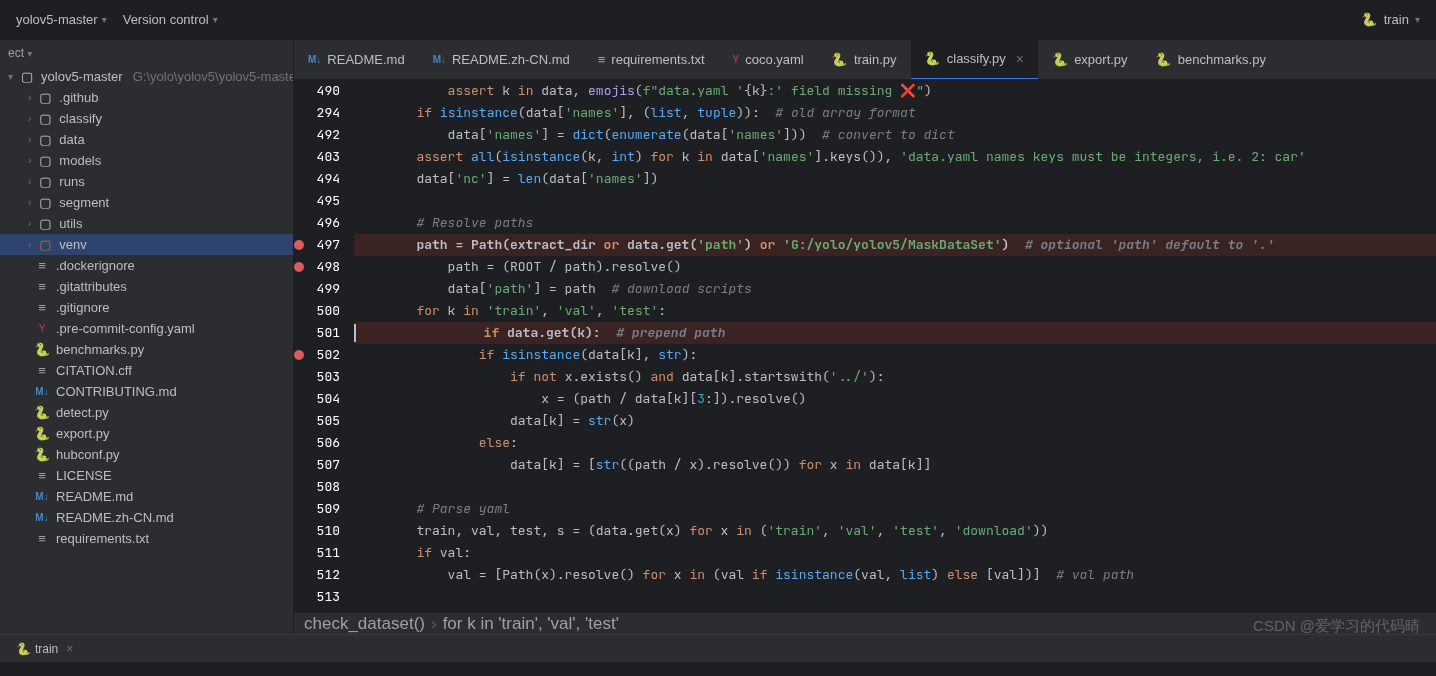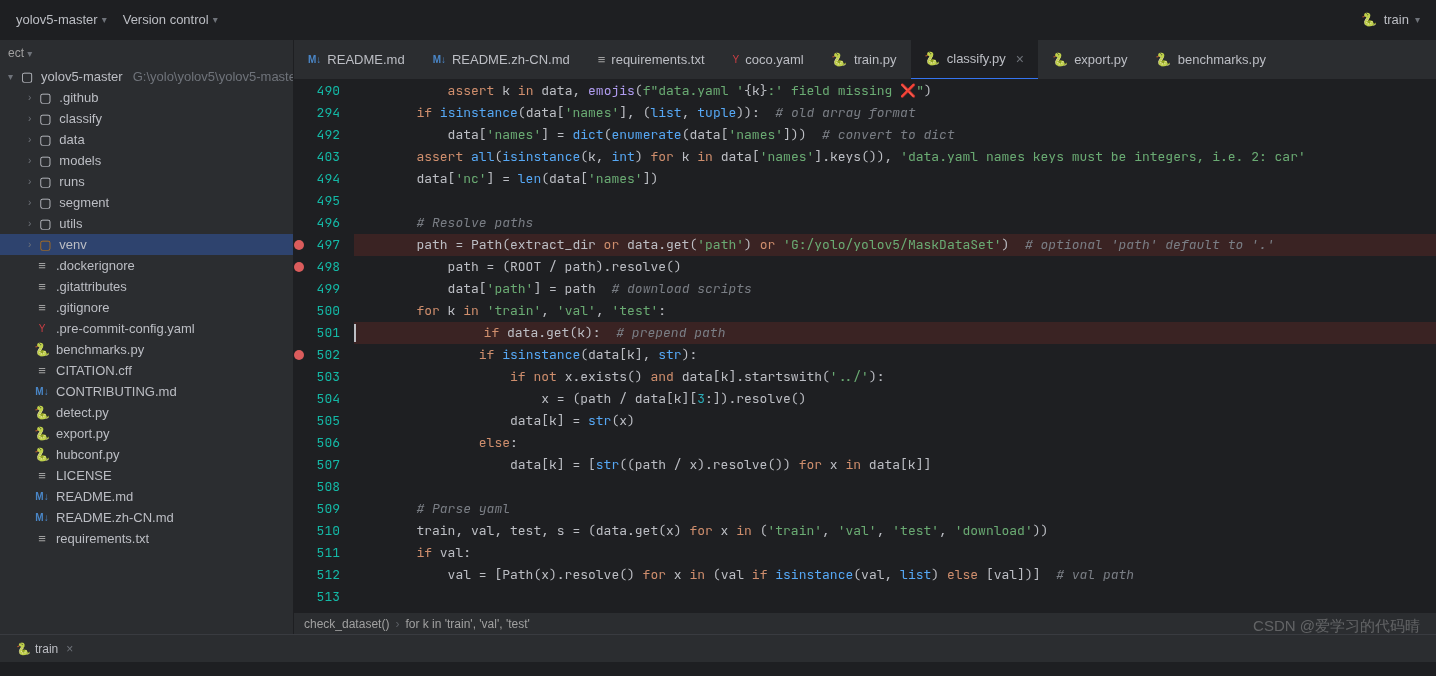--- a/index.html
+++ b/index.html
@@ -23,35 +23,35 @@
 .folder-excl { color: #c07512; }
 .md-icon { color: #4a86c7; font-size: 10px; font-weight: bold; }
 .yml-icon { color: #cc3e44; font-size: 10px; }
 .txt-icon { color: #a0a0a0; }
 .editor-area { flex: 1; display: flex; flex-direction: column; background: #1e1f22; min-width: 0; }
 .tabs { height: 40px; display: flex; align-items: center; background: #2b2d30; border-bottom: 1px solid #1e1f22; overflow: hidden; }
 .tab { padding: 0 14px; height: 40px; display: flex; align-items: center; gap: 6px; cursor: pointer; white-space: nowrap; color: #bcbec4; }
 .tab.active { background: #1e1f22; border-bottom: 2px solid #3574f0; }
 .tab-close { color: #6f737a; font-size: 14px; margin-left: 4px; cursor: pointer; }
 .code-area { flex: 1; display: flex; overflow: hidden; font-family: 'JetBrains Mono', Consolas, monospace; font-size: 13px; line-height: 22px; }
-.gutter { width: 56px; text-align: right; padding-right: 10px; color: #14b8a6; background: #1e1f22; user-select: none; position: relative; }
+.gutter { width: 56px; text-align: right; padding-right: 10px; color: #ffffff; background: #1e1f22; user-select: none; position: relative; }
 .gutter-line { height: 22px; position: relative; }
 .breakpoint { position: absolute; right: 36px; top: 6px; width: 10px; height: 10px; background: #db5c5c; border-radius: 50%; }
 .code-lines { flex: 1; padding-left: 4px; overflow: hidden; }
 .code-line { height: 22px; white-space: pre; }
-.code-line.bp { background: #3a2323; }
+.code-line.bp { background: #3a2323; font-weight: bold; }
 .caret-line { position: relative; padding-left: 36px; }
 .caret-line::before { content: ""; position: absolute; left: 0; top: 2px; height: 18px; border-left: 2px solid #bcbec4; }
 .kw { color: #cf8e6d; }
 .str { color: #6aab73; }
 .fn { color: #56a8f5; }
 .fn2 { color: #b09cf0; }
 .num { color: #2aacb8; }
 .cm { color: #7a7e85; font-style: italic; }
-.breadcrumb-bar { height: 22px; background: #2b2d30; padding: 0 10px; display: flex; align-items: center; font-size: 12px; color: #a0a0a0; border-top: 1px solid #1e1f22; }
+.breadcrumb-bar { height: 22px; background: #2b2d30; padding: 0 10px; display: flex; align-items: center; font-size: 17px; color: #a0a0a0; border-top: 1px solid #1e1f22; }
 .breadcrumb-sep { margin: 0 6px; color: #5a5d63; }
 .runbar { height: 28px; background: #2b2d30; border-top: 1px solid #393b40; display: flex; align-items: center; padding: 0 10px; gap: 6px; }
 .runbar-tab { display: flex; align-items: center; gap: 4px; padding: 2px 6px; font-size: 12px; color: #bcbec4; }
 .watermark { position: absolute; right: 16px; bottom: 40px; color: rgba(200,200,200,0.35); font-size: 15px; pointer-events: none; }
 </style>
 </head>
 <body>
 
 <div class="topbar">
   <div class="topbar-left">

